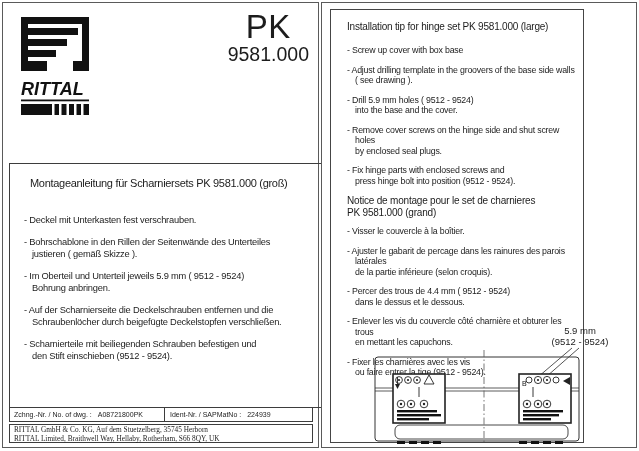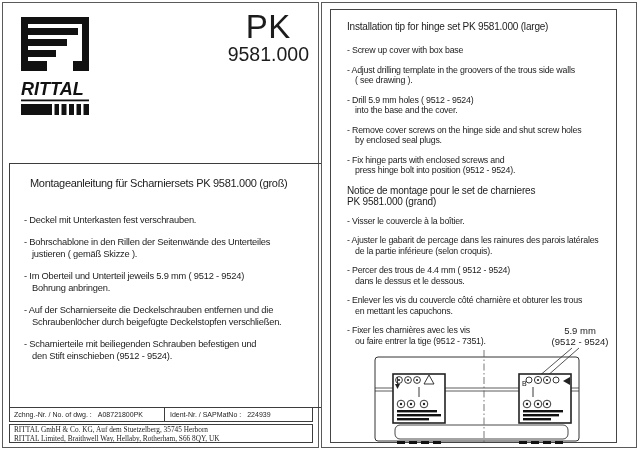--- a/index.html
+++ b/index.html
@@ -29,21 +29,21 @@
            box-sizing:border-box;border:1px solid #3d3d3d;display:flex;font-size:7px;}
   .cell-dwg{width:155px;box-sizing:border-box;border-right:1px solid #3d3d3d;
             display:flex;align-items:center;padding-left:4px;white-space:nowrap;overflow:hidden;}
   .cell-ident{flex:1;display:flex;align-items:center;padding-left:5px;white-space:nowrap;overflow:hidden;}
   .tb-val{margin-left:6px;}
 
   .row-addr{position:absolute;left:6px;top:421px;width:304px;height:19px;
             box-sizing:border-box;border:1px solid #3d3d3d;padding:1px 0 0 4px;font-size:7.3px;line-height:8.5px;font-family:Liberation Serif, serif;}
 
   
-  .box-r{position:absolute;left:8px;top:6px;width:287px;height:434px;
+  .box-r{position:absolute;left:8px;top:6px;width:254px;height:434px;
          box-sizing:border-box;border:1px solid #454545;}
   .en-title{margin:10px 0 12px 16px;font-size:10px;letter-spacing:-0.2px;line-height:13px;}
   .rp-bullets{margin:0 0 0 16px;padding-right:4px;}
   .rp-bullets .b{font-size:8.8px;letter-spacing:-0.2px;line-height:10.5px;margin-bottom:9px;}
   .fr-title{margin:3px 0 8px 16px;font-size:10px;letter-spacing:-0.2px;line-height:11.5px;white-space:pre-line;}
   .diagram{position:absolute;left:36px;top:310px;}
   .dgtext{font-family:"Liberation Sans",sans-serif;}
 </style>
 </head>
 <body>
@@ -111,42 +111,42 @@
       <div>RITTAL Limited, Braithwell Way, Hellaby, Rotherham, S66 8QY, UK</div>
     </div>
   </div>
 
   <div class="page page-right">
     <div class="box-r">
 
       <div class="en-title">Installation tip for hinge set PK 9581.000 (large)</div>
       <div class="rp-bullets">
         <div class="b">- Screw up cover with box base</div>
-        <div class="b">- Adjust drilling template in the groovers of the trous side walls
+        <div class="b">- Adjust drilling template in the groovers of the base side walls
 ( see drawing ).</div>
         <div class="b">- Drill 5.9 mm holes ( 9512 - 9524)
 into the base and the cover.</div>
         <div class="b">- Remove cover screws on the hinge side and shut screw holes
 by enclosed seal plugs.</div>
         <div class="b">- Fix hinge parts with enclosed screws and
 press hinge bolt into position (9512 - 9524).</div>
       </div>
 
       <div class="fr-title">Notice de montage pour le set de charnieres
 PK 9581.000 (grand)</div>
       <div class="rp-bullets">
         <div class="b">- Visser le couvercle à la boîtier.</div>
         <div class="b">- Ajuster le gabarit de percage dans les rainures des parois latérales
 de la partie inférieure (selon croquis).</div>
         <div class="b">- Percer des trous de 4.4 mm ( 9512 - 9524)
 dans le dessus et le dessous.</div>
         <div class="b">- Enlever les vis du couvercle côté charnière et obturer les trous
 en mettant les capuchons.</div>
         <div class="b">- Fixer les charnières avec les vis
-ou faire entrer la tige (9512 - 7351).</div>
+ou faire entrer la tige (9512 - 9524).</div>
       </div>
 
       <svg class="diagram" width="245" height="126" viewBox="0 0 245 126">
 
         <text class="dgtext" x="213" y="14" font-size="9.5" fill="#1c1c1c" text-anchor="middle">5.9 mm</text>
         <text class="dgtext" x="213" y="25" font-size="9.5" fill="#1c1c1c" text-anchor="middle">(9512 - 9524)</text>
 
         <g stroke="#2a2a2a" stroke-width="0.8">
           <line x1="205" y1="28" x2="171" y2="57"></line>
           <line x1="212" y1="28" x2="179" y2="57"></line>

